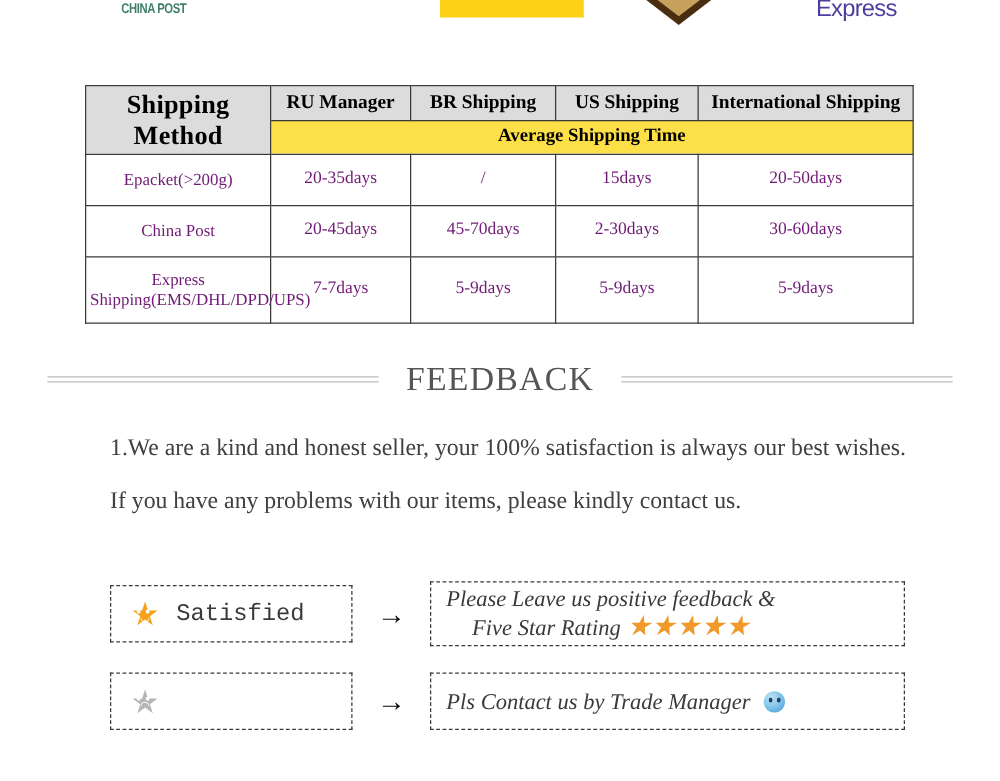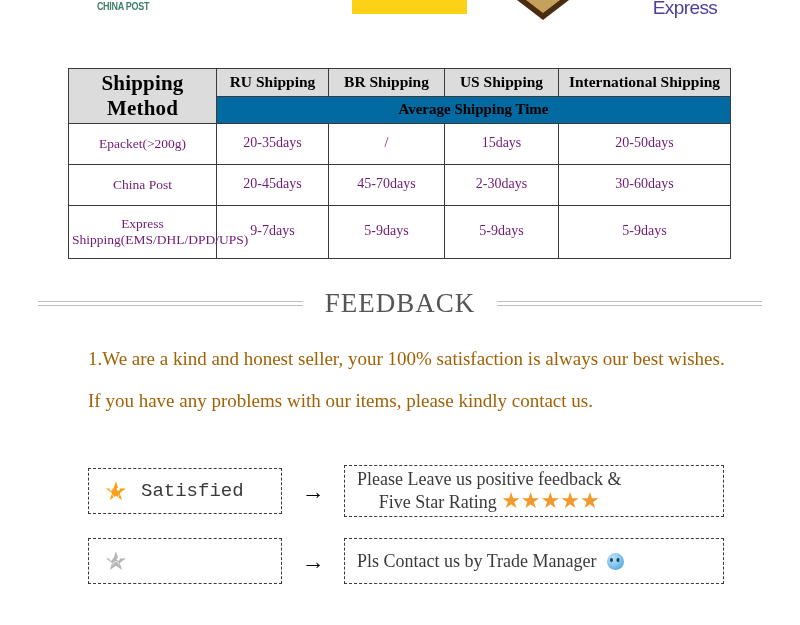--- a/index.html
+++ b/index.html
@@ -109,21 +109,21 @@
     background: #dcdcdc;
     font-weight: 700;
     font-size: 15.5px;
     color: #000000;
   }
   .ship-table thead th.method-head {
     font-size: 21px;
     letter-spacing: 0.2px;
   }
   .ship-table thead th.avg-head {
-    background: #0369a1;
+    background: #fde047;
     font-weight: 700;
     font-size: 15px;
     height: 22px;
   }
   .ship-table tbody td {
     background: #ffffff;
     font-weight: 400;
     font-size: 14px;
     color: #701a75;
   }
@@ -168,21 +168,21 @@
   }
 
   
   .fb-para {
     position: absolute;
     left: 88px;
     top: 338px;
     width: 648px;
     font-size: 19px;
     line-height: 42px;
-    color: #a16207;
+    color: #404040;
   }
 
   
   .fb-rows {
     position: absolute;
     left: 88px;
     top: 468px;
     width: 636px;
   }
   .fb-row {
@@ -221,20 +221,21 @@
   .fb-label {
     font-size: 19px;
     color: #3a3a3a;
     white-space: nowrap;
     font-family: Liberation Mono, monospace;
   }
   .fb-right-text {
     font-size: 18px;
     line-height: 21px;
     color: #3a3a3a;
+    font-style: italic;
   }
   .fb-right-text .inline-stars { white-space: nowrap; text-align: center; }
   .star-face {
     position: relative;
     display: inline-block;
     width: 26px;
     height: 25px;
     flex: 0 0 auto;
   }
   .star-face .glyph {
@@ -310,21 +311,21 @@
   <colgroup>
     <col class="col-method">
       <col class="col-ru">
       <col class="col-br">
       <col class="col-us">
       <col class="col-intl">
   </colgroup>
   <thead>
     <tr>
       <th class="method-head" rowspan="2">Shipping  Method</th>
-      <th>RU Shipping</th>
+      <th>RU Manager</th>
       <th>BR Shipping</th>
       <th>US Shipping</th>
       <th>International Shipping</th>
     </tr>
     <tr>
       <th class="avg-head" colspan="4">Average Shipping Time</th>
     </tr>
   </thead>
   <tbody>
     <tr class="row-med">
@@ -336,21 +337,21 @@
     </tr>
     <tr class="row-med">
       <td class="method-cell">China Post</td>
       <td>20-45days</td>
       <td>45-70days</td>
       <td>2-30days</td>
       <td>30-60days</td>
     </tr>
     <tr class="row-tall">
       <td class="method-cell">Express Shipping(EMS/DHL/DPD/UPS)</td>
-      <td>9-7days</td>
+      <td>7-7days</td>
       <td>5-9days</td>
       <td>5-9days</td>
       <td>5-9days</td>
     </tr>
   </tbody>
 </table>
 
 <div class="feedback-head">
   <div class="rule"></div>
   <div class="title">FEEDBACK</div>

